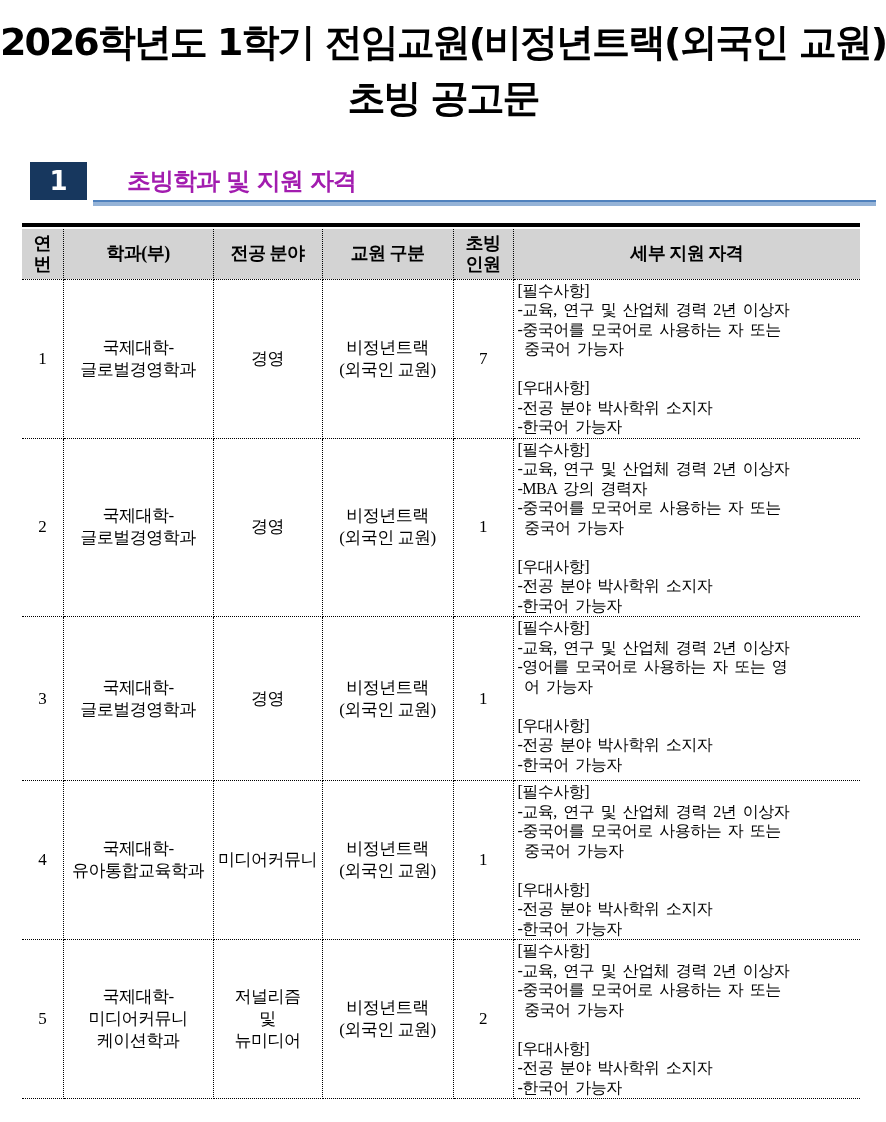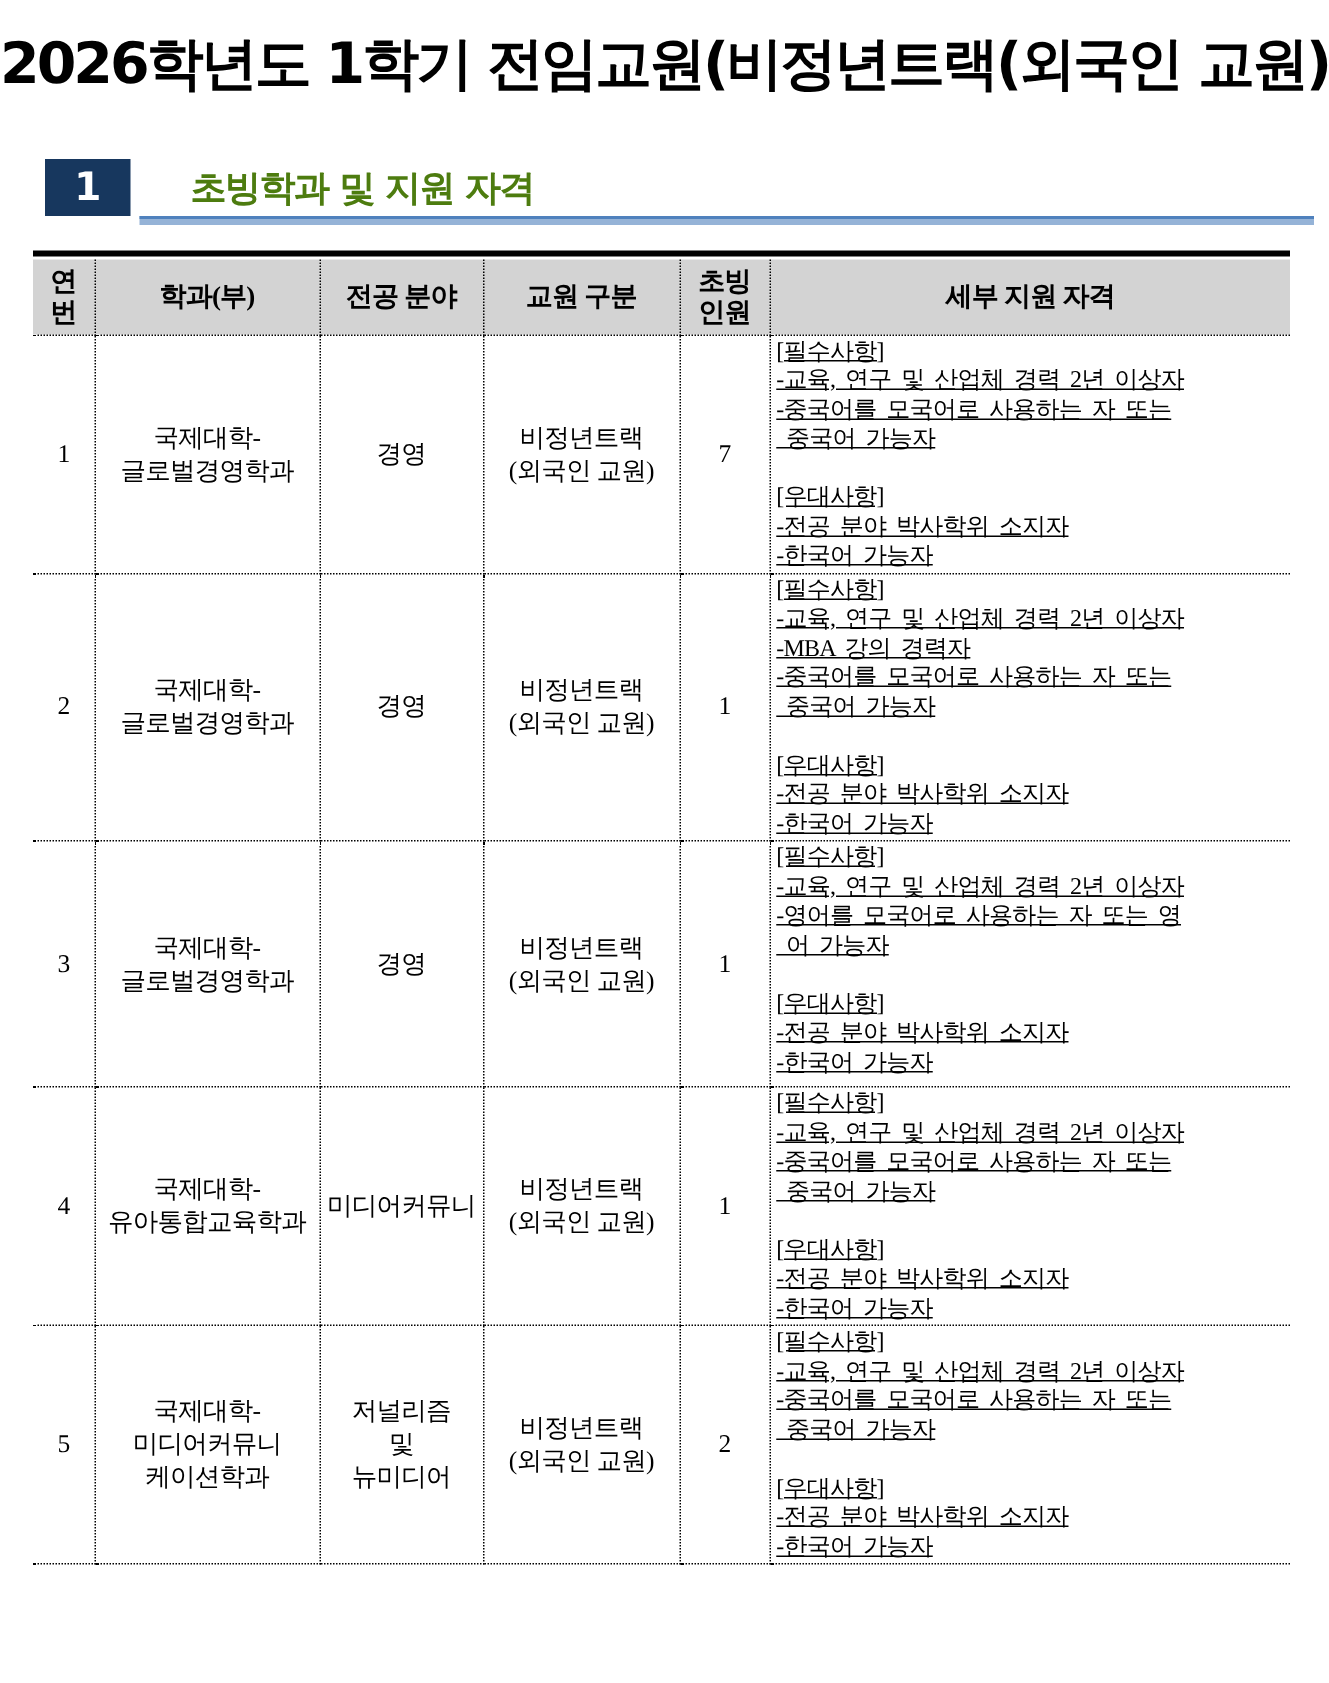--- a/index.html
+++ b/index.html
@@ -38,21 +38,21 @@
     color: #ffffff;
     font-family: "DejaVu Sans", "Liberation Sans", sans-serif;
     font-weight: 700; font-size: 26px;
     display: flex; align-items: center; justify-content: center;
   }
   .section-label {
     margin-left: 40px;
     font-family: "DejaVu Sans", "Liberation Sans", sans-serif;
     font-weight: 800; font-size: 24px;
     letter-spacing: -1px;
-    color: #4d7c0f;
+    color: #a21caf;
   }
   .section-rule {
     margin-left: 93px;
     width: 783px; height: 6px;
     background: #95b3d7;
     border-top: 2px solid #4f81bd;
   }
 
   
   .table-wrap {
@@ -101,35 +101,35 @@
     padding: 0 2px;
     letter-spacing: -0.5px;
   }
   td.detail {
     text-align: left;
     vertical-align: top;
     font-size: 16px;
     line-height: 19.5px;
     padding: 1px 2px 1px 4px;
     word-spacing: 3px;
-    text-decoration: underline;
   }
   tbody tr:nth-child(1) { height: 157px; }
   tbody tr:nth-child(2) { height: 174px; }
   tbody tr:nth-child(3) { height: 164px; }
   tbody tr:nth-child(4) { height: 154px; }
   tbody tr:nth-child(5) { height: 152px; }
 </style>
 </head>
 <body>
 
 <div class="page">
 
   <div class="doc-title">
     <div class="t-line">2026학년도 1학기 전임교원(비정년트랙(외국인 교원))</div>
+    <div class="t-line">초빙 공고문</div>
   </div>
 
   <div class="section-header">
     <div class="section-num">1</div>
     <div class="section-label">초빙학과 및 지원 자격</div>
   </div>
   <div class="section-rule"></div>
 
   <div class="table-wrap">
     <table>

